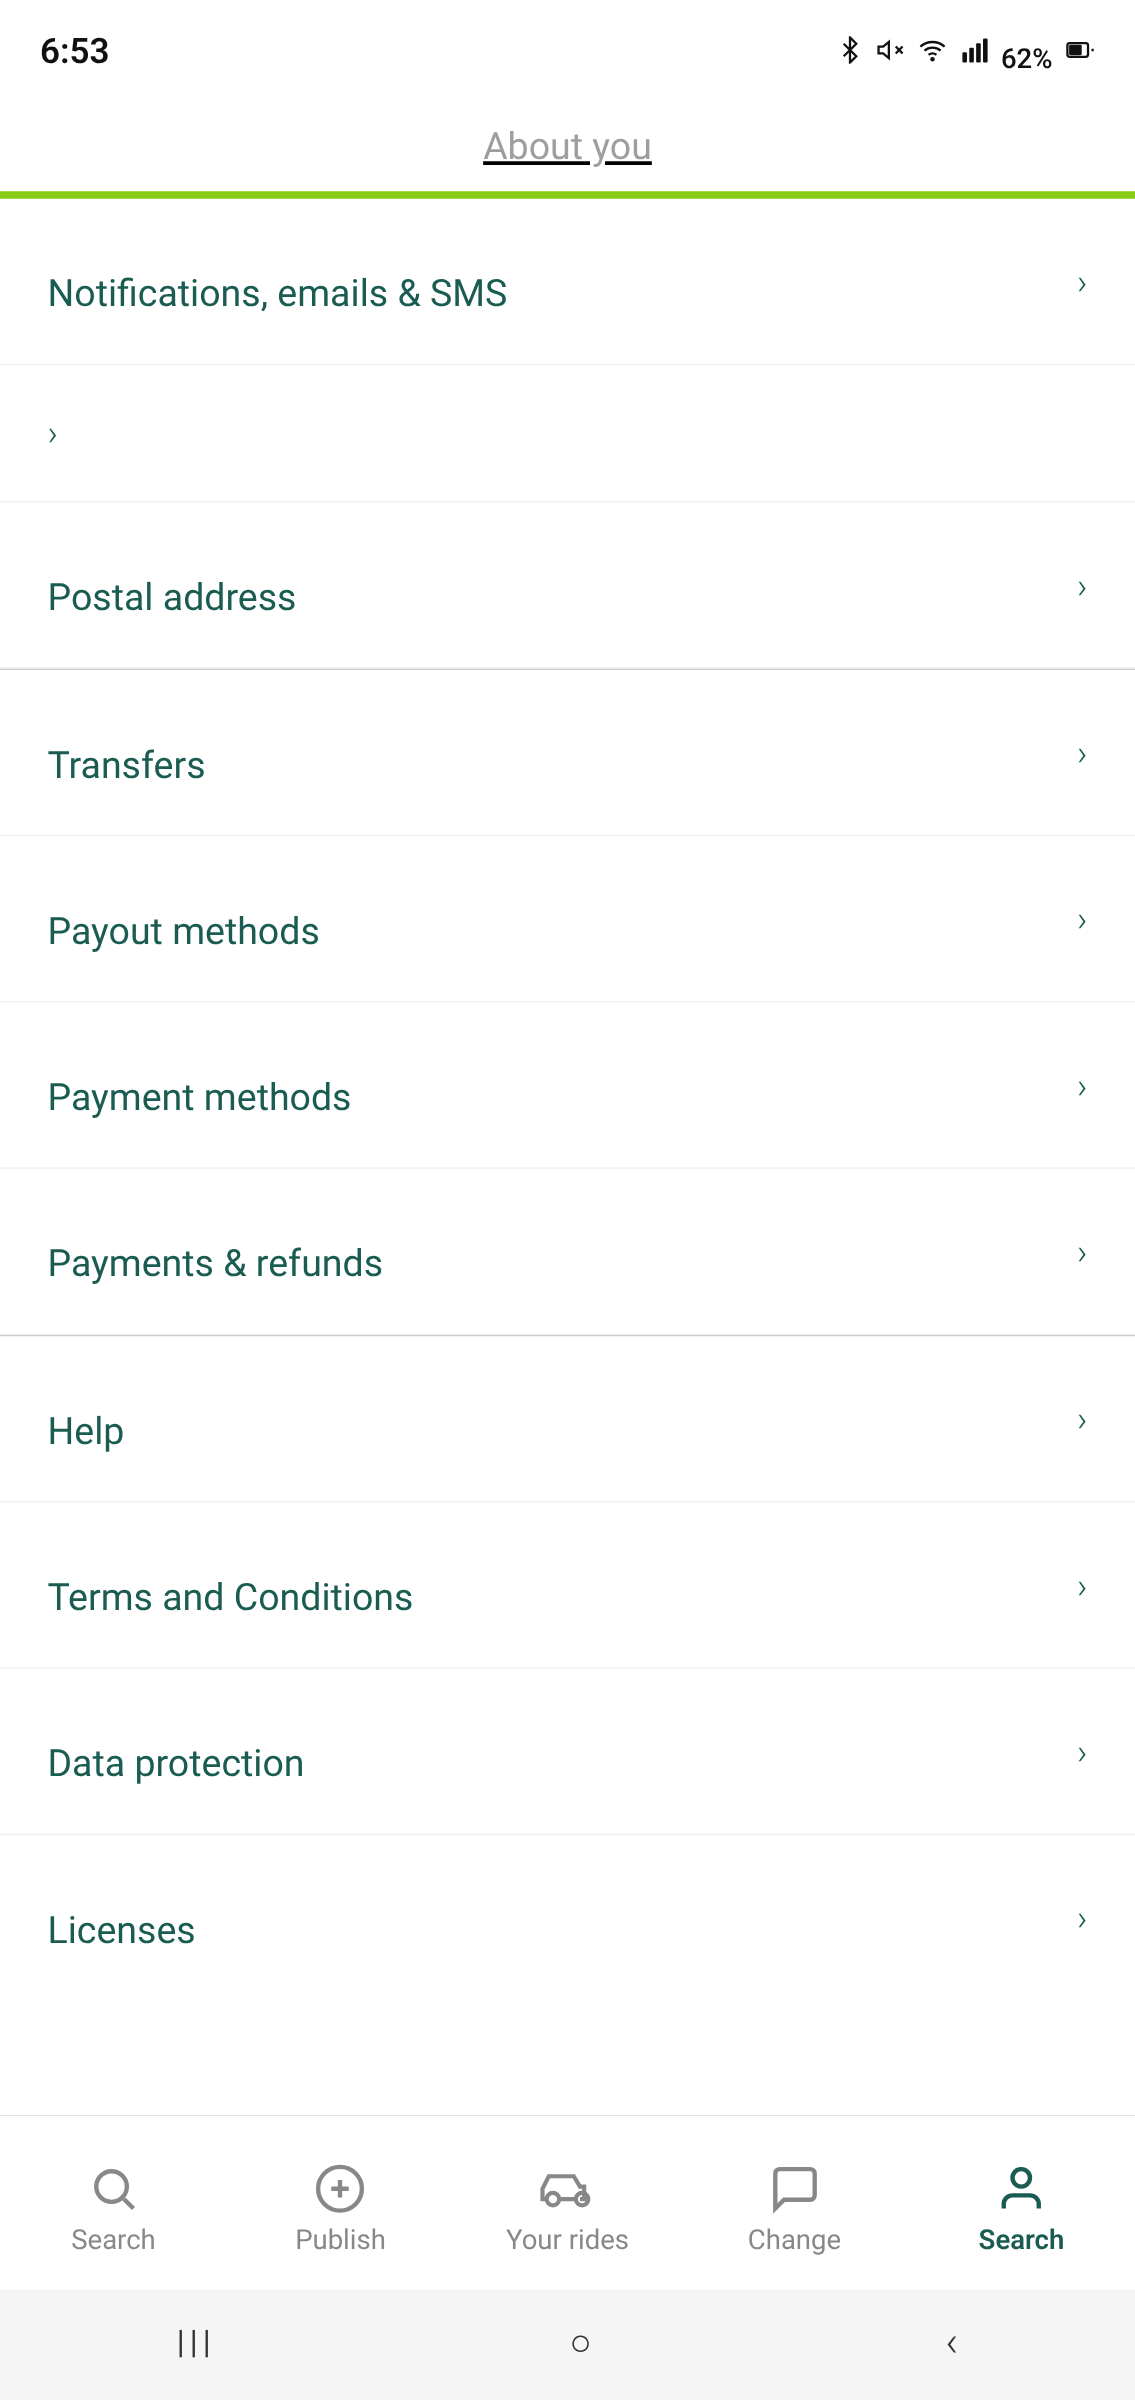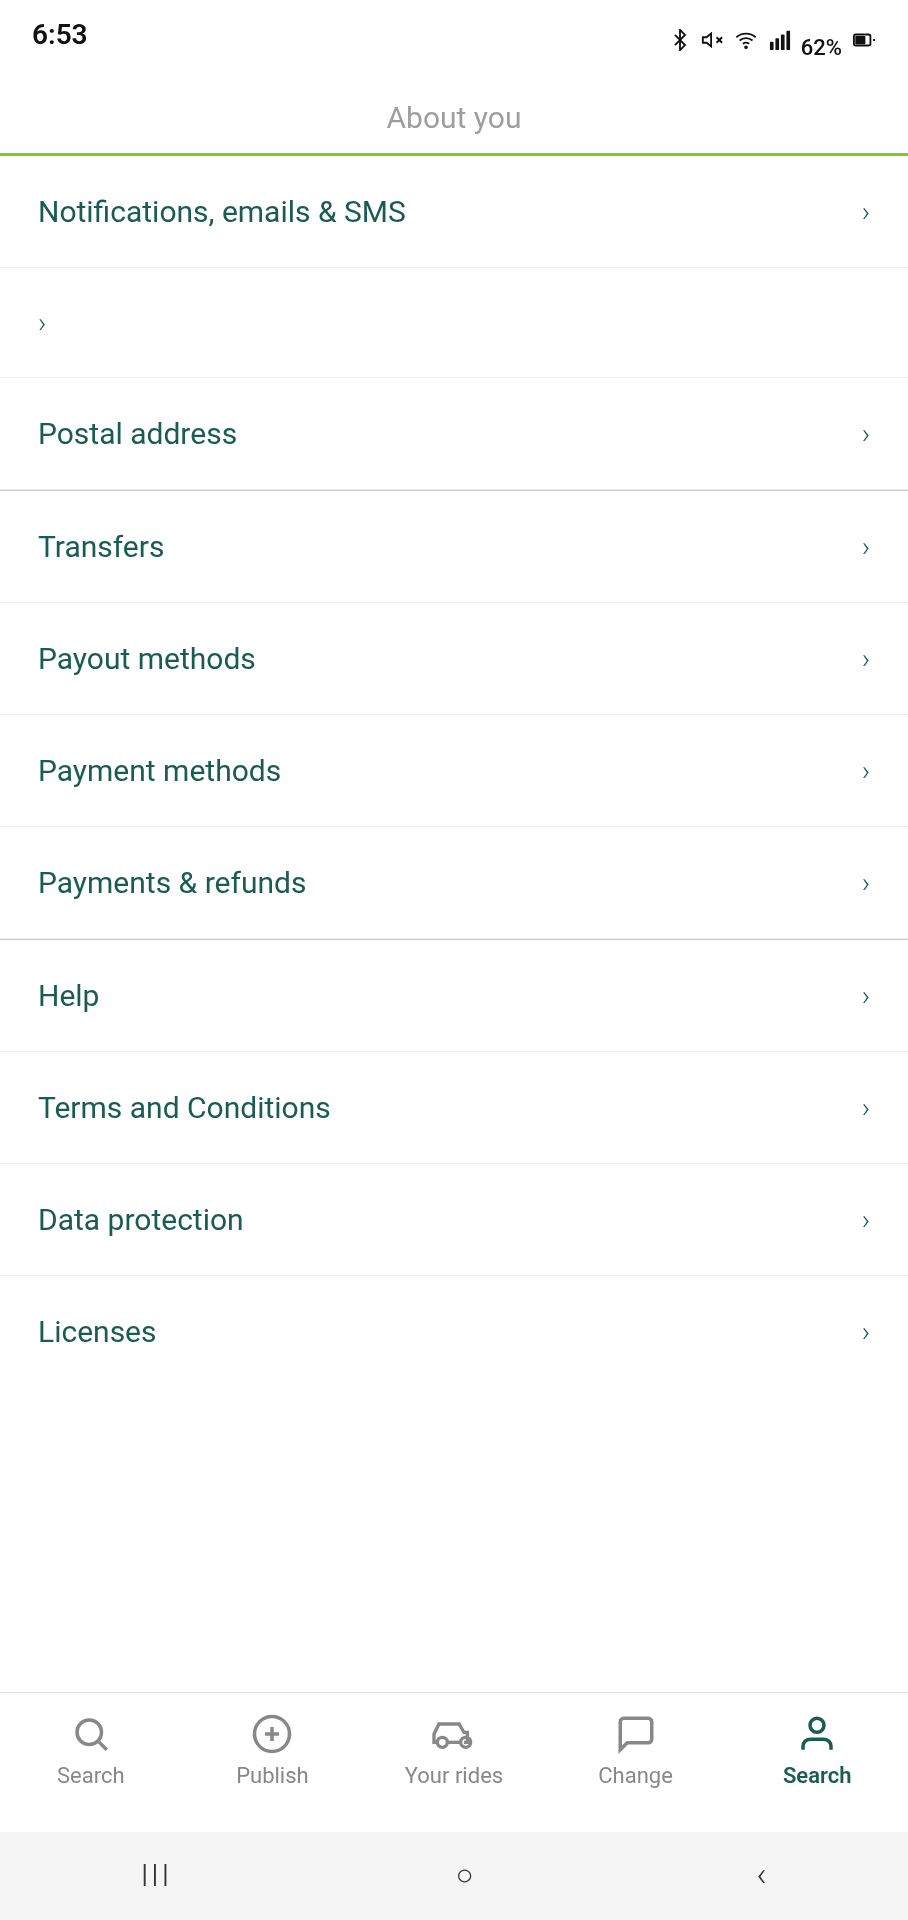--- a/index.html
+++ b/index.html
@@ -15,20 +15,21 @@
       background: #ffffff;
       font-family: -apple-system, BlinkMacSystemFont, 'Segoe UI', Roboto, sans-serif;
       display: flex;
       flex-direction: column;
     }
 
     
     .status-bar {
       display: flex;
       justify-content: space-between;
+      align-items: center;
       padding: 18px 32px 10px 32px;
       background: #ffffff;
       height: 72px;
     }
 
     .status-time {
       font-size: 28px;
       font-weight: 600;
       color: #111111;
     }
@@ -47,23 +48,24 @@
 
     .battery-text {
       font-size: 22px;
       font-weight: 500;
       margin-top: 15px;
     }
 
     
     .tab-bar {
       display: flex;
-      border-bottom: 3px solid #84cc16;
+      border-bottom: 6px solid #84cc16;
       background: #ffffff;
       position: relative;
+      text-decoration: underline;
     }
 
     .tab-item {
       flex: 1;
       text-align: center;
       padding: 28px 20px 18px 20px;
       font-size: 30px;
       font-weight: 400;
       color: #9e9e9e;
       cursor: pointer;
@@ -101,20 +103,21 @@
     }
 
     .menu-item:last-child {
       border-bottom: none;
     }
 
     .menu-item-label {
       font-size: 30px;
       color: #1a5c52;
       font-weight: 400;
+      margin-top: 21px;
     }
 
     .menu-item-arrow {
       font-size: 28px;
       color: #1a5c52;
       font-weight: 300;
     }
 
     .section-divider {
       height: 1px;
@@ -129,21 +132,21 @@
       border-top: 1px solid #e0e0e0;
       padding: 20px 0 10px 0;
       height: 140px;
     }
 
     .nav-item {
       flex: 1;
       display: flex;
       flex-direction: column;
       align-items: center;
-      justify-content: flex-start;
+      justify-content: center;
       gap: 8px;
       cursor: pointer;
     }
 
     .nav-label {
       font-size: 22px;
       color: #888888;
       font-weight: 400;
     }
 

